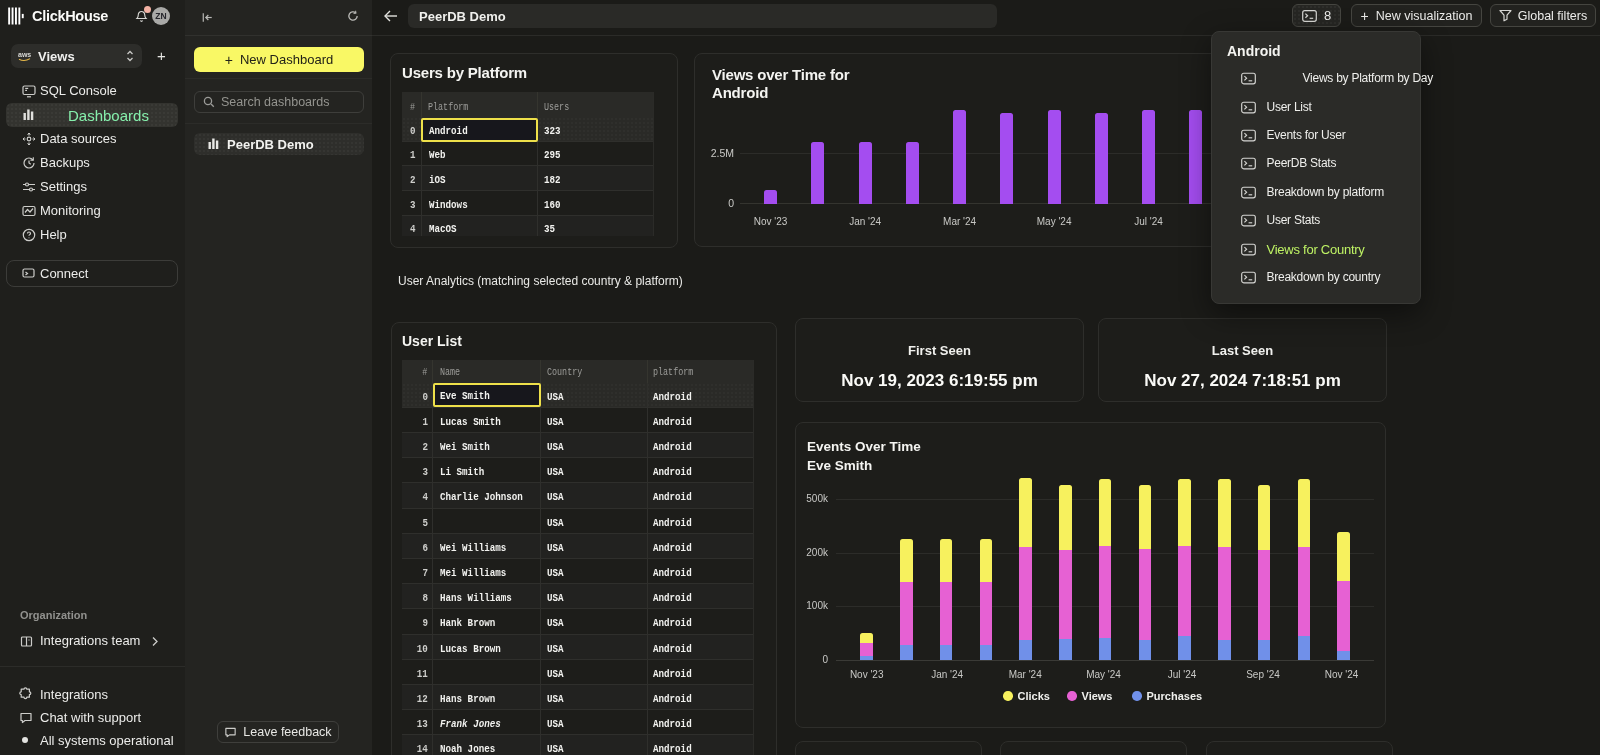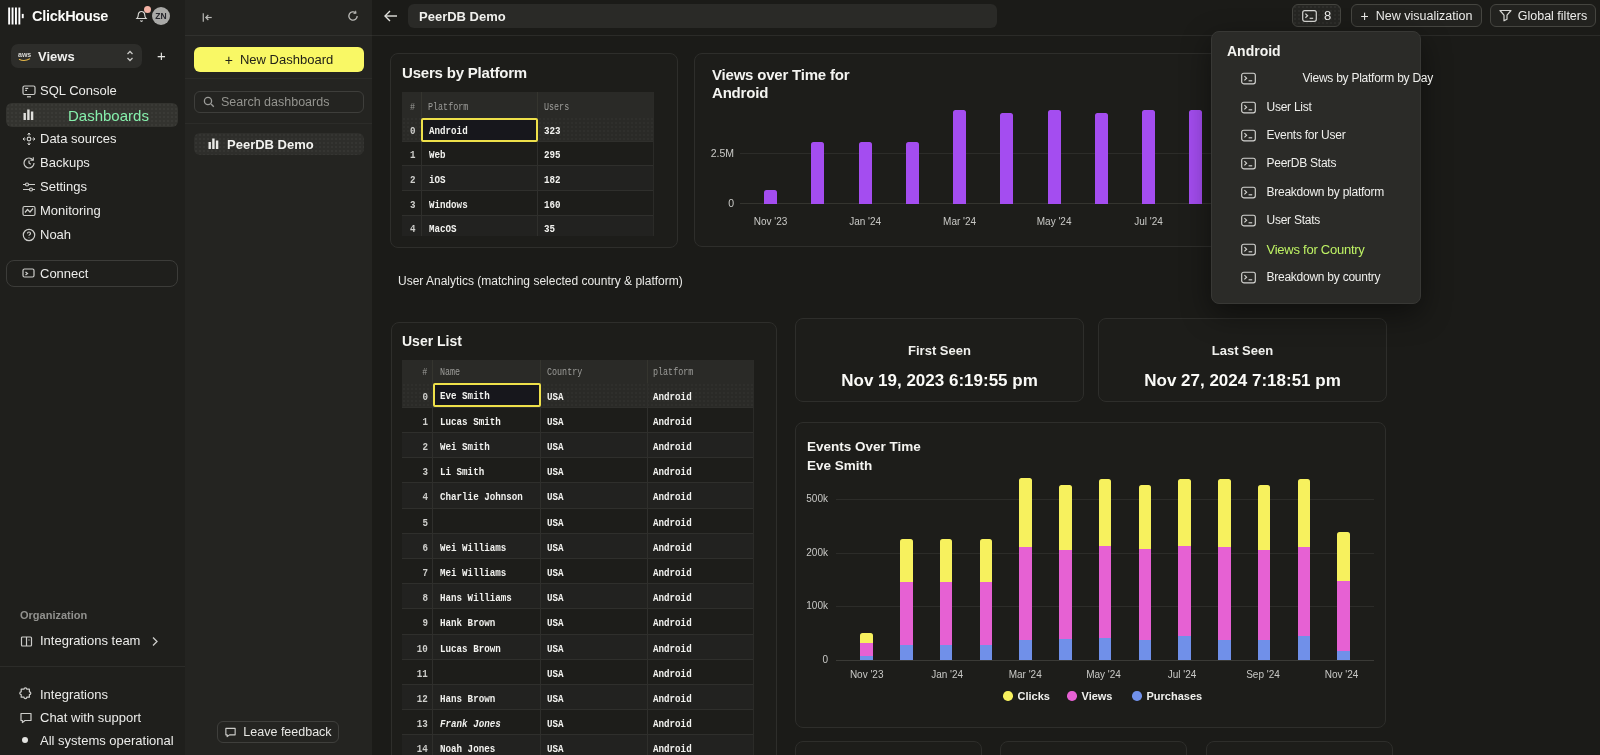--- a/index.html
+++ b/index.html
@@ -107,21 +107,21 @@
         </svg>
       </div>
       <div class="abs" style="left:40px;top:203px;font-size:13px;color:#ececea;">Monitoring</div>
       <div class="abs" style="left:22px;top:228px;">
         <svg width="14" height="14" viewBox="0 0 14 14" fill="none" stroke="#cdcdca" stroke-width="1.2">
           <circle cx="7" cy="7" r="5.7"></circle>
           <path d="M5.5 5.5c0-.9.7-1.5 1.5-1.5s1.5.6 1.5 1.4c0 1.2-1.5 1.2-1.5 2.3"></path>
           <circle cx="7" cy="9.8" r="0.5" fill="#cdcdca" stroke="none"></circle>
         </svg>
       </div>
-      <div class="abs" style="left:40px;top:227px;font-size:13px;color:#ececea;">Noah</div>
+      <div class="abs" style="left:40px;top:227px;font-size:13px;color:#ececea;">Help</div>
     </div>
 
   <div class="abs" style="left:6px;top:260px;width:172px;height:27px;border:1px solid #3c3c39;border-radius:8px;"></div>
   <div class="abs" style="left:22px;top:267px;">
     <svg width="13" height="13" viewBox="0 0 13 13" fill="none" stroke="#cdcdca" stroke-width="1.2">
       <rect x="1" y="2" width="11" height="8" rx="1.5"></rect>
         <path d="M3.5 5l2 1.5-2 1.5"></path>
     </svg>
   </div>
   <div class="abs" style="left:40px;top:266px;font-size:13px;color:#ececea;">Connect</div>

